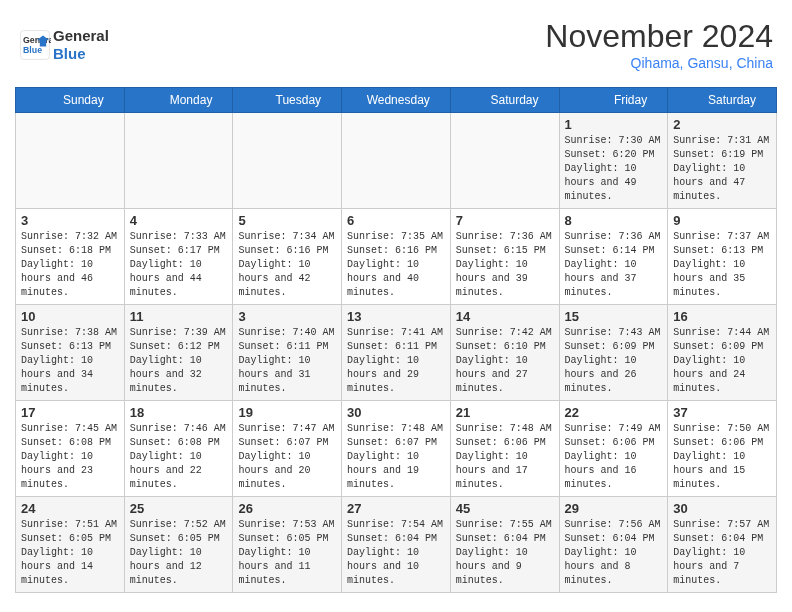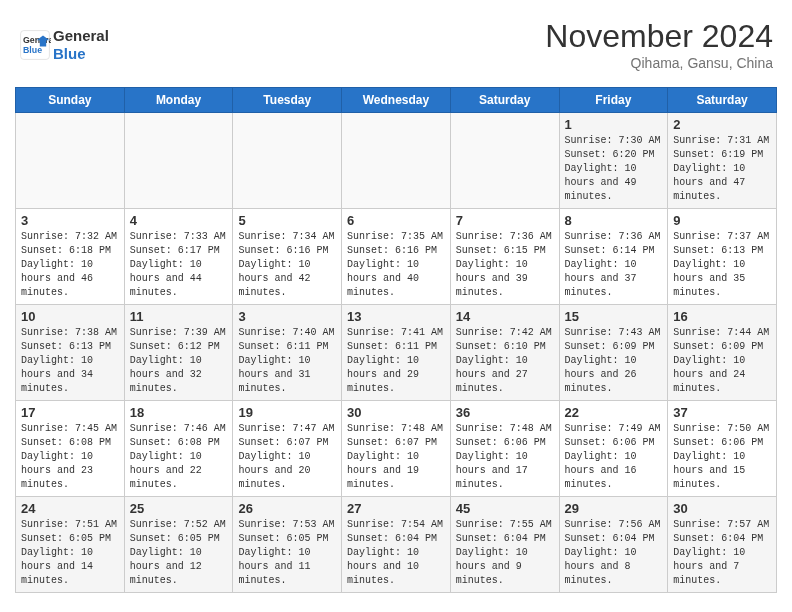--- a/index.html
+++ b/index.html
@@ -35,34 +35,34 @@
       text-align: right;
     }
     .month-title {
       font-size: 32px;
       font-weight: normal;
       color: #333;
       margin-left: 18px;
     }
     .subtitle {
       font-size: 14px;
-      color: #737373;
+      color: #3b82f6;
     }
     .calendar {
       width: 100%;
       border-collapse: collapse;
       border: 1px solid #ccc;
     }
     .calendar th {
       background: #2874c8;
       color: #fff;
       font-size: 12px;
-      font-weight: bold;
-      padding: 5px 6px;
-      text-align: center;
+      font-weight: normal;
+      padding: 5px 20px;
+      text-align: right;
       border: 1px solid #2060a8;
     }
     .calendar td {
       vertical-align: top;
       border: 1px solid #ccc;
       padding: 4px 5px;
       font-size: 10px;
       color: #333;
       min-height: 80px;
       width: calc(100% / 7);
@@ -211,21 +211,21 @@
           </td>
           <td>
             <span class="day-number">19</span>
             <div class="cell-content">Sunrise: 7:47 AM<br>Sunset: 6:07 PM<br>Daylight: 10 hours and 20 minutes.</div>
           </td>
           <td>
             <span class="day-number">30</span>
             <div class="cell-content">Sunrise: 7:48 AM<br>Sunset: 6:07 PM<br>Daylight: 10 hours and 19 minutes.</div>
           </td>
           <td>
-            <span class="day-number">36</span>
+            <span class="day-number">21</span>
             <div class="cell-content">Sunrise: 7:48 AM<br>Sunset: 6:06 PM<br>Daylight: 10 hours and 17 minutes.</div>
           </td>
           <td>
             <span class="day-number">22</span>
             <div class="cell-content">Sunrise: 7:49 AM<br>Sunset: 6:06 PM<br>Daylight: 10 hours and 16 minutes.</div>
           </td>
           <td>
             <span class="day-number">37</span>
             <div class="cell-content">Sunrise: 7:50 AM<br>Sunset: 6:06 PM<br>Daylight: 10 hours and 15 minutes.</div>
           </td>

